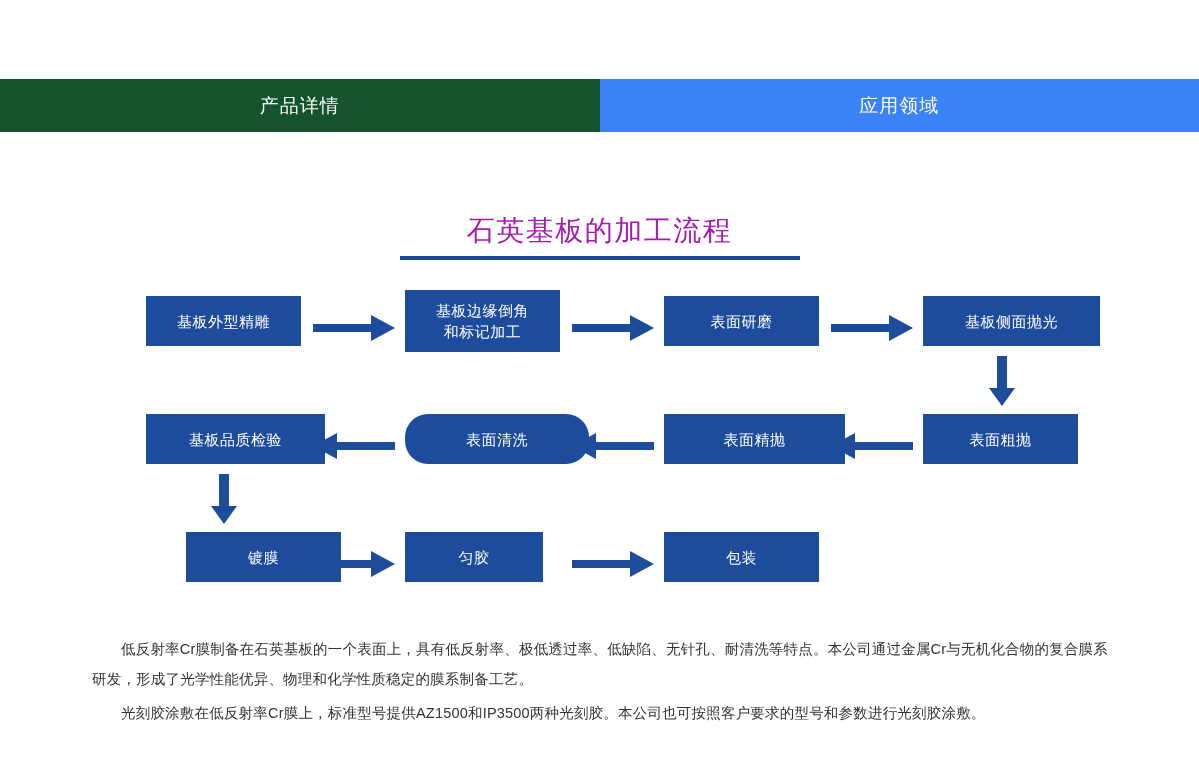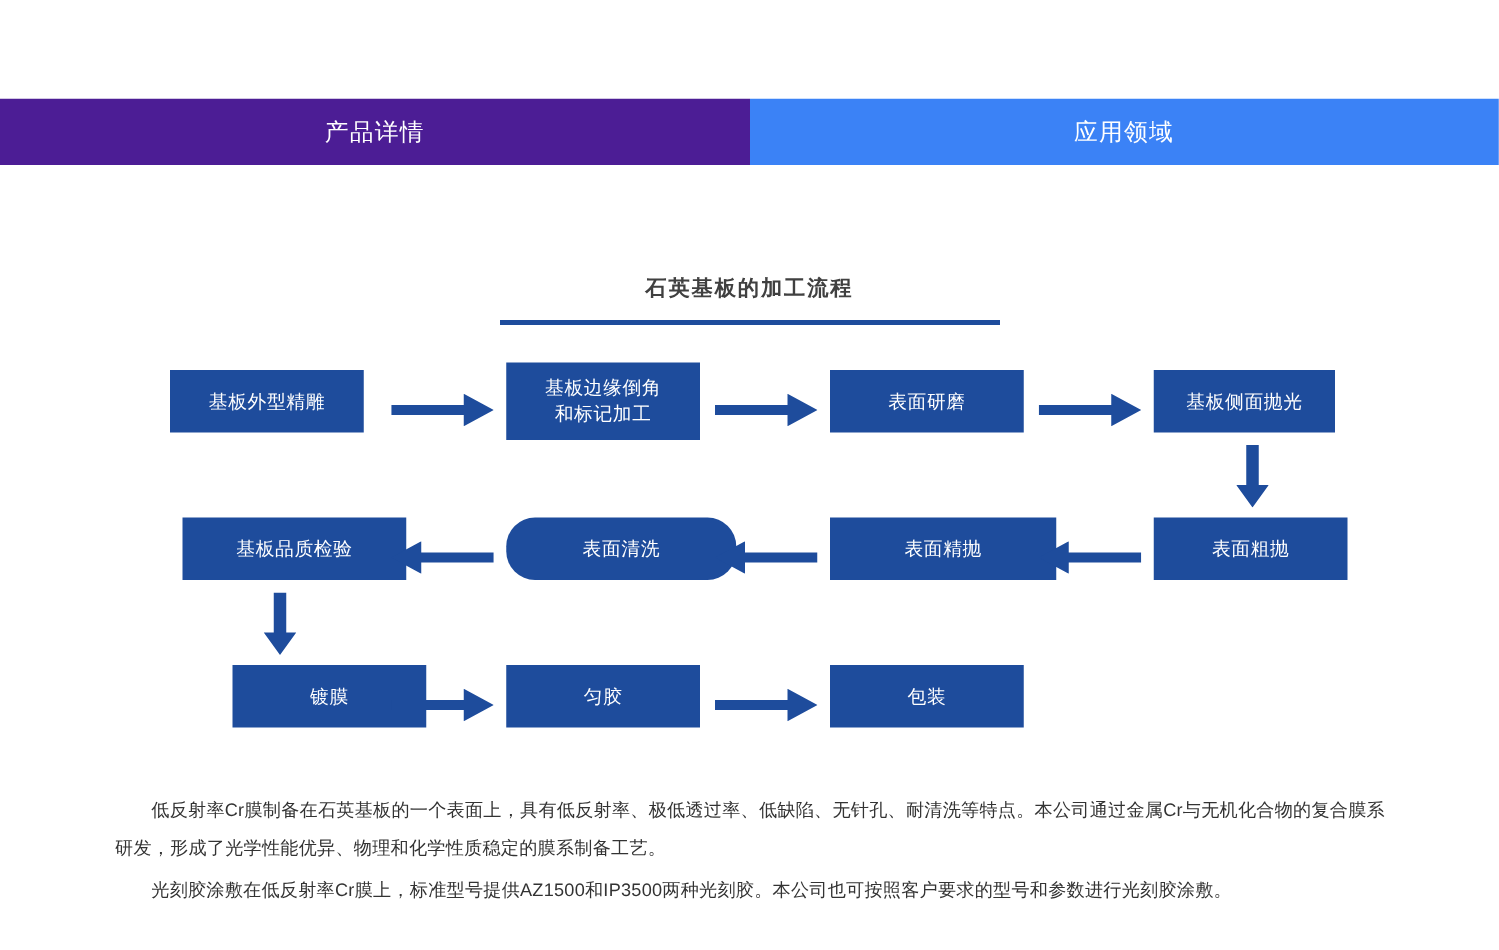--- a/index.html
+++ b/index.html
@@ -29,35 +29,35 @@
     display: flex;
     align-items: center;
     justify-content: center;
     color: #ffffff;
     font-size: 19px;
     letter-spacing: 1px;
     font-weight: 500;
     cursor: pointer;
     user-select: none;
   }
-  .tab-primary { background: #4c1d95; }
+  .tab-primary { background: #14532d; }
   .tab-secondary { background: #3b82f6; }
 
   
   .section-title-wrap {
     position: absolute;
     left: 0;
     top: 214px;
     width: 1199px;
     text-align: center;
   }
   .section-title {
-    font-size: 17px;
-    font-weight: bold;
-    color: #404040;
+    font-size: 28px;
+    font-weight: normal;
+    color: #a21caf;
     letter-spacing: 1.5px;
     line-height: 34px;
   }
   .title-rule {
     width: 400px;
     height: 4px;
     background: #1e4c9c;
     margin: 8px auto 0 auto;
   }
 
@@ -135,21 +135,21 @@
 </div>
 
 <div class="section-title-wrap">
   <div class="section-title">石英基板的加工流程</div>
   <div class="title-rule"></div>
 </div>
 
 <div class="flow">
 
   <div class="flow-row">
-    <div class="node" style="left:136px; width:155px;">
+    <div class="node" style="left:146px; width:155px;">
       <span>基板外型精雕</span>
     </div>
 
     <span class="arrow-h" style="left:313px; width:82px;">
       <svg width="82" height="26" viewBox="0 0 82 26">
         <path d="M0 9 H58 V0 L82 13 L58 26 V17 H0 Z" fill="#1e4c9c"></path>
       </svg>
     </span>
 
     <div class="node tall" style="left:405px; width:155px;">
@@ -168,21 +168,21 @@
     <div class="node" style="left:664px; width:155px;">
       <span>表面研磨</span>
     </div>
 
     <span class="arrow-h" style="left:831px; width:82px;">
       <svg width="82" height="26" viewBox="0 0 82 26">
         <path d="M0 9 H58 V0 L82 13 L58 26 V17 H0 Z" fill="#1e4c9c"></path>
       </svg>
     </span>
 
-    <div class="node" style="left:923px; width:145px;">
+    <div class="node" style="left:923px; width:177px;">
       <span>基板侧面抛光</span>
     </div>
   </div>
 
   <div class="flow-row row-gap">
     <span class="arrow-v" style="left:989px; top:10px;">
       <svg width="26" height="50" viewBox="0 0 26 50">
         <path d="M8 0 H18 V32 H26 L13 50 L0 32 H8 Z" fill="#1e4c9c"></path>
       </svg>
     </span>
@@ -236,21 +236,21 @@
     <div class="node" style="left:146px; width:155px;margin-left:40px;">
       <span>镀膜</span>
     </div>
 
     <span class="arrow-h" style="left:313px; width:82px;">
       <svg width="82" height="26" viewBox="0 0 82 26">
         <path d="M0 9 H58 V0 L82 13 L58 26 V17 H0 Z" fill="#1e4c9c"></path>
       </svg>
     </span>
 
-    <div class="node" style="left:405px; width:155px;">
+    <div class="node" style="left:405px; width:138px;">
       <span>匀胶</span>
     </div>
 
     <span class="arrow-h" style="left:572px; width:82px;">
       <svg width="82" height="26" viewBox="0 0 82 26">
         <path d="M0 9 H58 V0 L82 13 L58 26 V17 H0 Z" fill="#1e4c9c"></path>
       </svg>
     </span>
 
     <div class="node" style="left:664px; width:155px;justify-content:center;">

